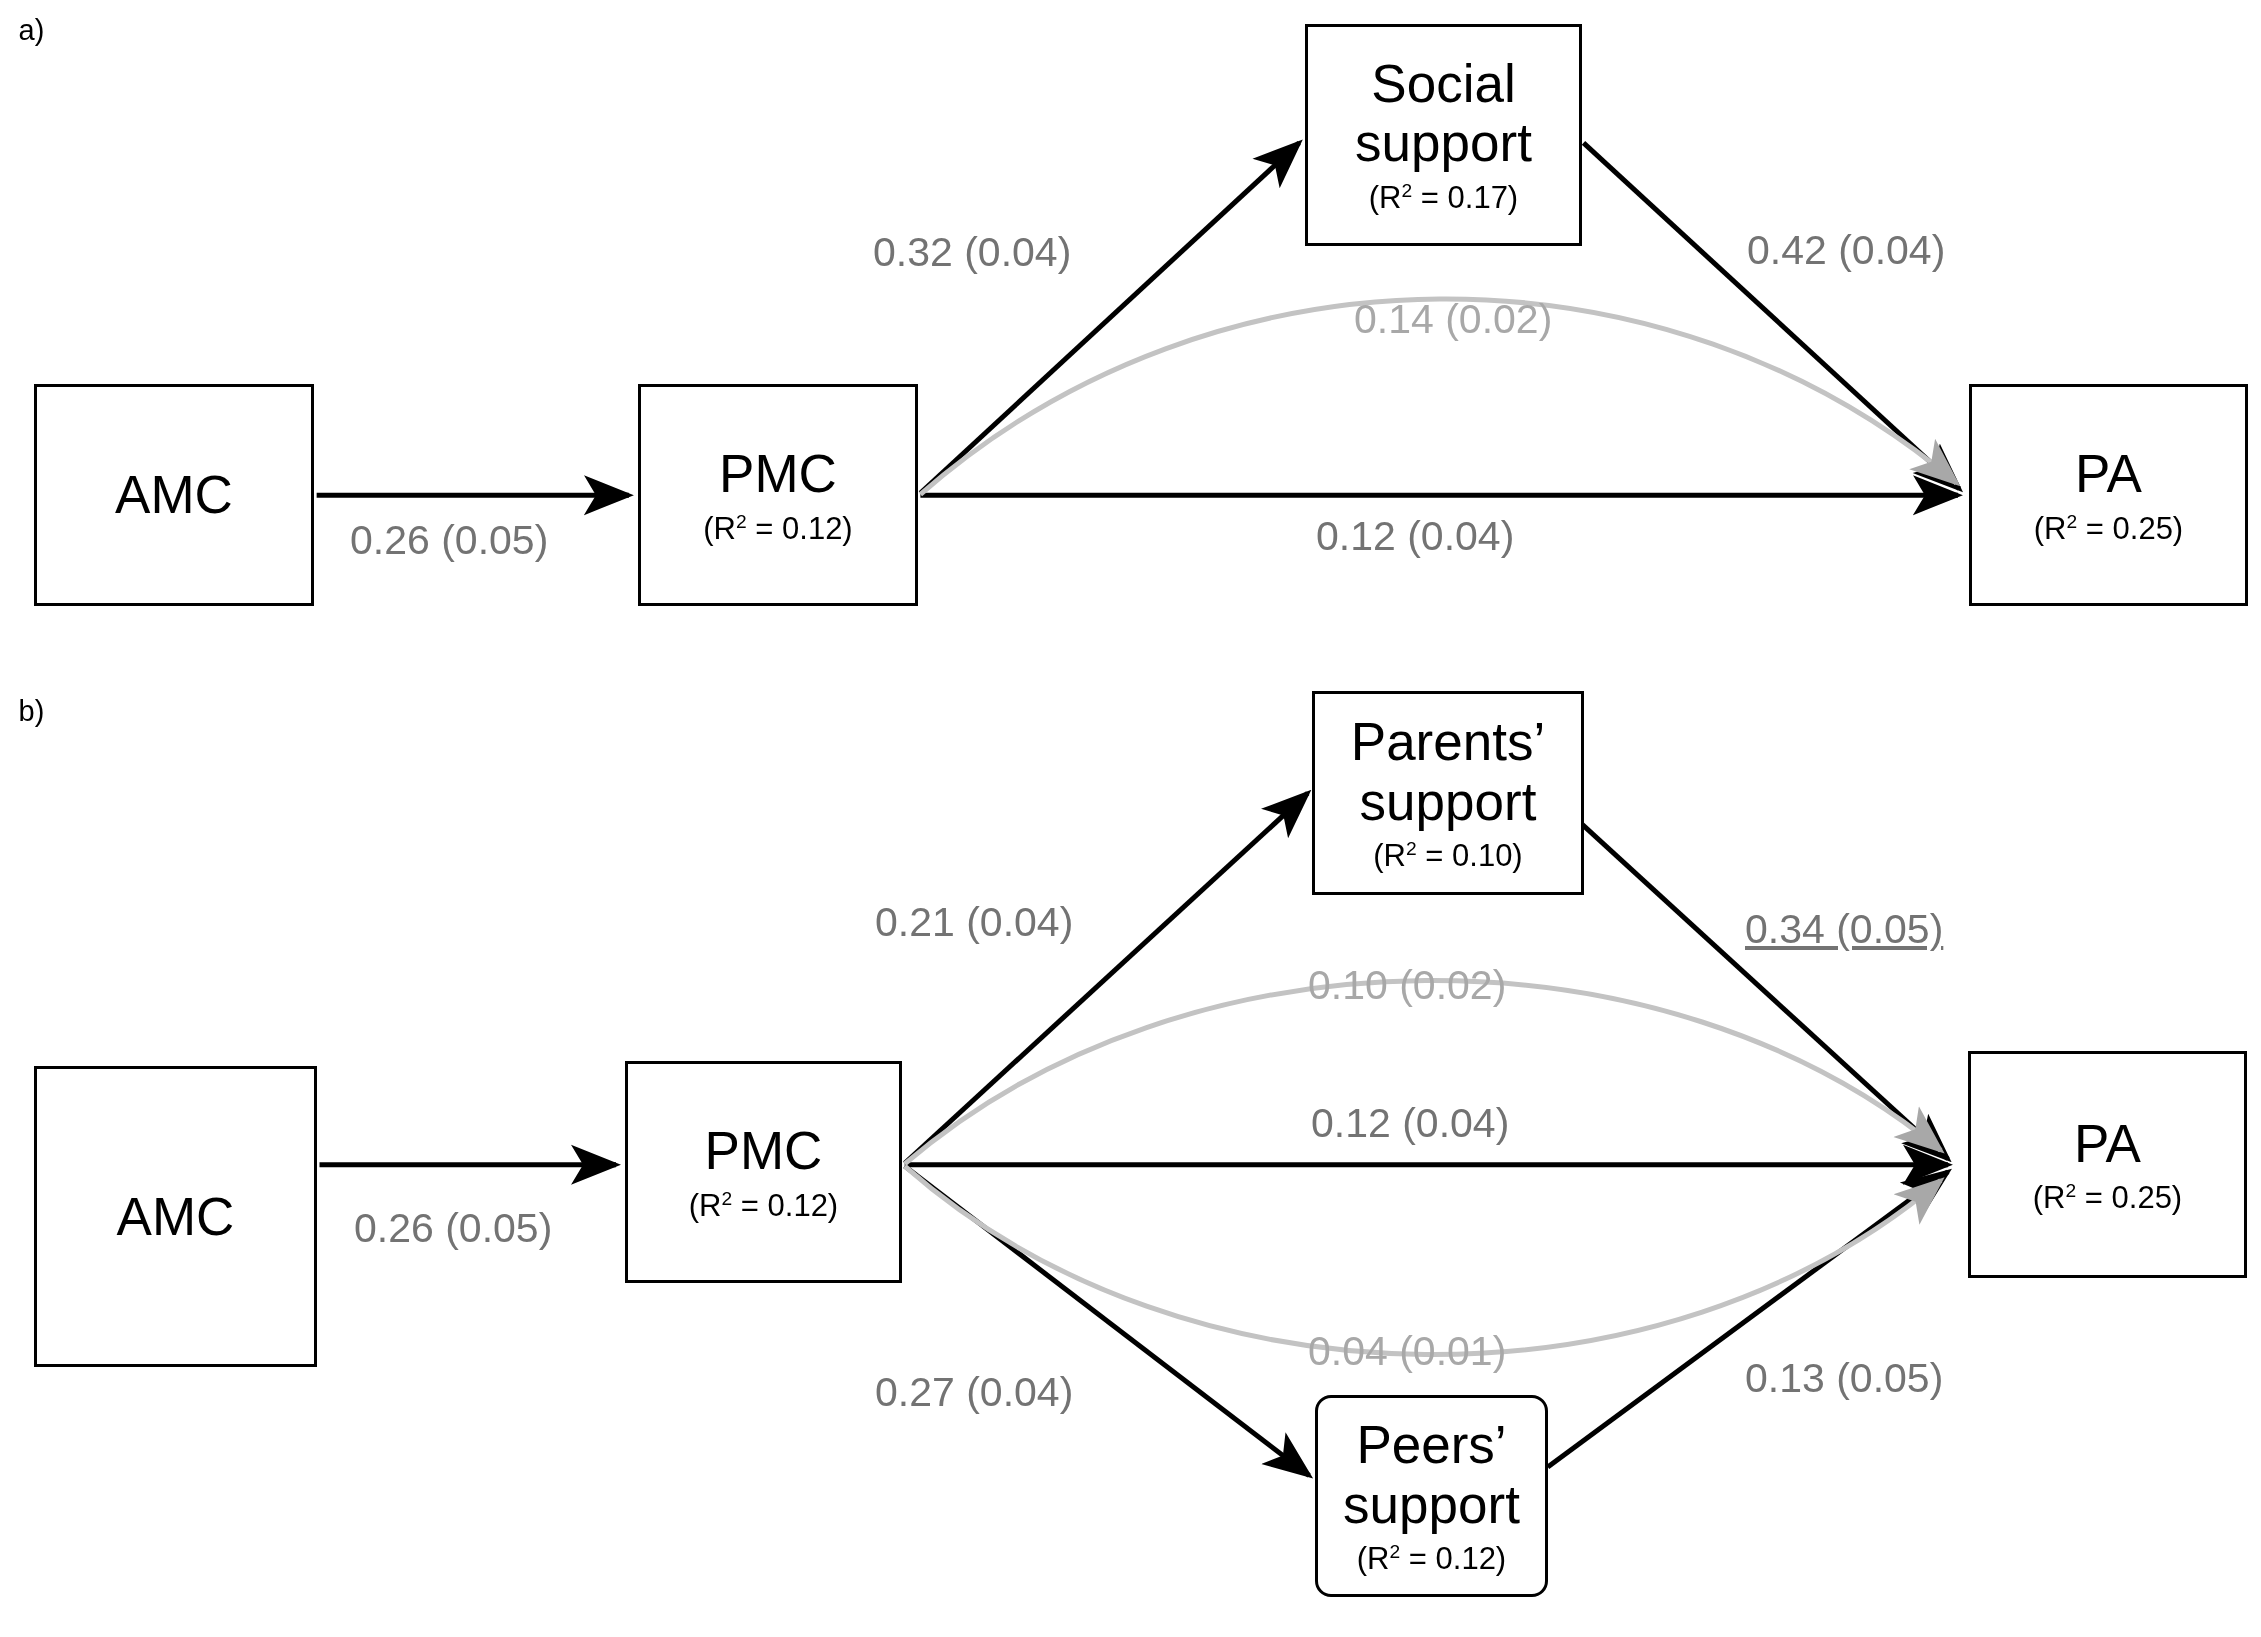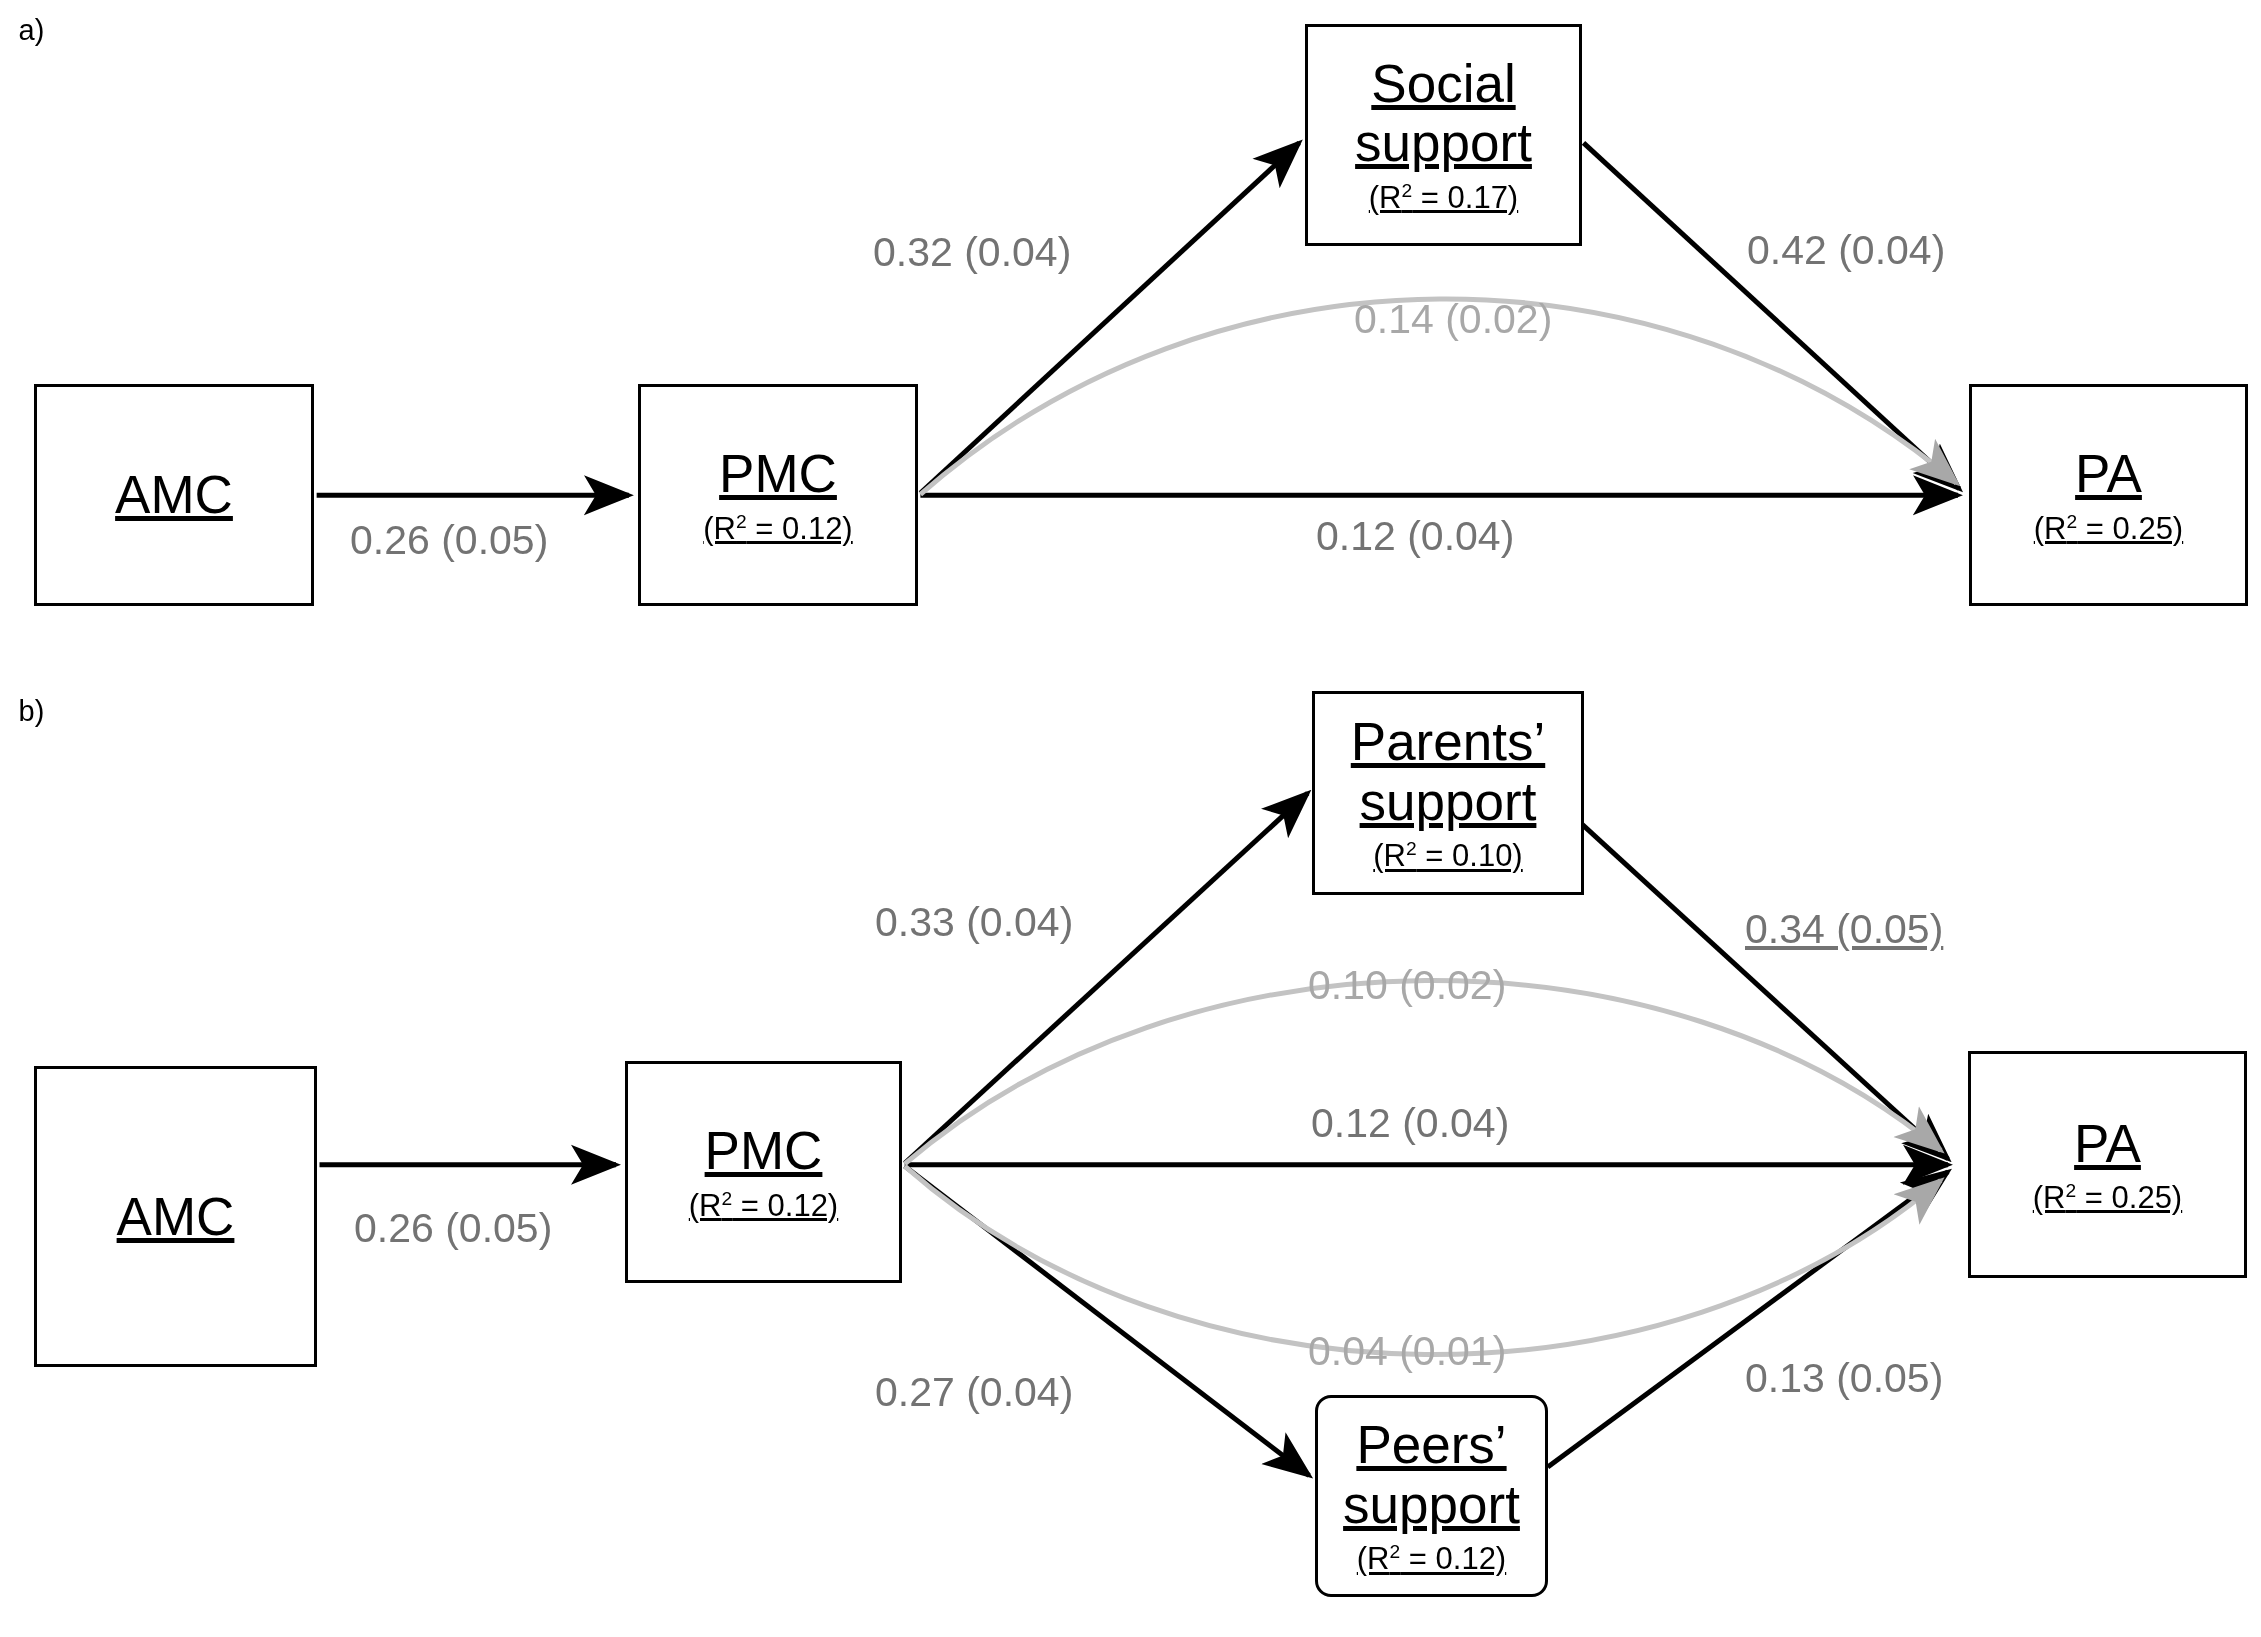--- a/index.html
+++ b/index.html
@@ -1,21 +1,21 @@
 <!DOCTYPE html>
 <html style="font-size:11.4px"><head>
 <meta charset="utf-8">
 <style>
   html,body{margin:0;padding:0;background:#ffffff;}
   body{width:2261px;height:1637px;position:relative;overflow:hidden;
        font-family:"Liberation Sans","DejaVu Sans",sans-serif;color:#000;}
   #canvas{position:absolute;left:0;top:0;width:2261px;height:1637px;}
   .panel-label{position:absolute;font-size:29px;font-weight:400;line-height:1;color:#000;}
   .node{position:absolute;border:3.6px solid #000;background:#fff;box-sizing:border-box;
-        display:flex;flex-direction:column;align-items:center;justify-content:center;text-decoration:underline;}
+        display:flex;flex-direction:column;align-items:center;justify-content:center;}
   .node .title{font-size:53px;line-height:1.12;text-align:center;white-space:pre-line;}
   .node .r2{font-size:31px;line-height:1.1;margin-top:7.1px;text-align:center;}
   .node .r2 sup{font-size:0.62em;vertical-align:super;}
   .edge-label{position:absolute;font-size:41px;line-height:1;white-space:nowrap;color:#737373;}
   .edge-label.indirect{color:#a8a8a8;}
   svg{position:absolute;left:0;top:0;width:2261px;height:1637px;overflow:visible;}
 </style>
 </head>
 <body>
 
@@ -108,21 +108,21 @@
 support</div>
     <div class="r2"><span>(R</span><sup>2</sup><span> = 0.12)</span></div>
   </div>
 
   <div class="node" style="left:1968px;top:1051px;width:279px;height:227px;">
     <div class="title">PA</div>
     <div class="r2"><span>(R</span><sup>2</sup><span> = 0.25)</span></div>
   </div>
 
   <div class="edge-label" style="left:354px;top:1208px;">0.26 (0.05)</div>
-  <div class="edge-label" style="left:875px;top:902px;">0.33 (0.04)</div>
+  <div class="edge-label" style="left:875px;top:902px;">0.21 (0.04)</div>
   <div class="edge-label" style="left:1745px;top:909px;text-decoration:underline;">0.34 (0.05)</div>
   <div class="edge-label indirect" style="left:1308px;top:965px;">0.10 (0.02)</div>
   <div class="edge-label" style="left:1311px;top:1103px;">0.12 (0.04)</div>
   <div class="edge-label indirect" style="left:1308px;top:1331px;">0.04 (0.01)</div>
   <div class="edge-label" style="left:875px;top:1372px;">0.27 (0.04)</div>
   <div class="edge-label" style="left:1745px;top:1358px;">0.13 (0.05)</div>
 
 </div>
 
 

